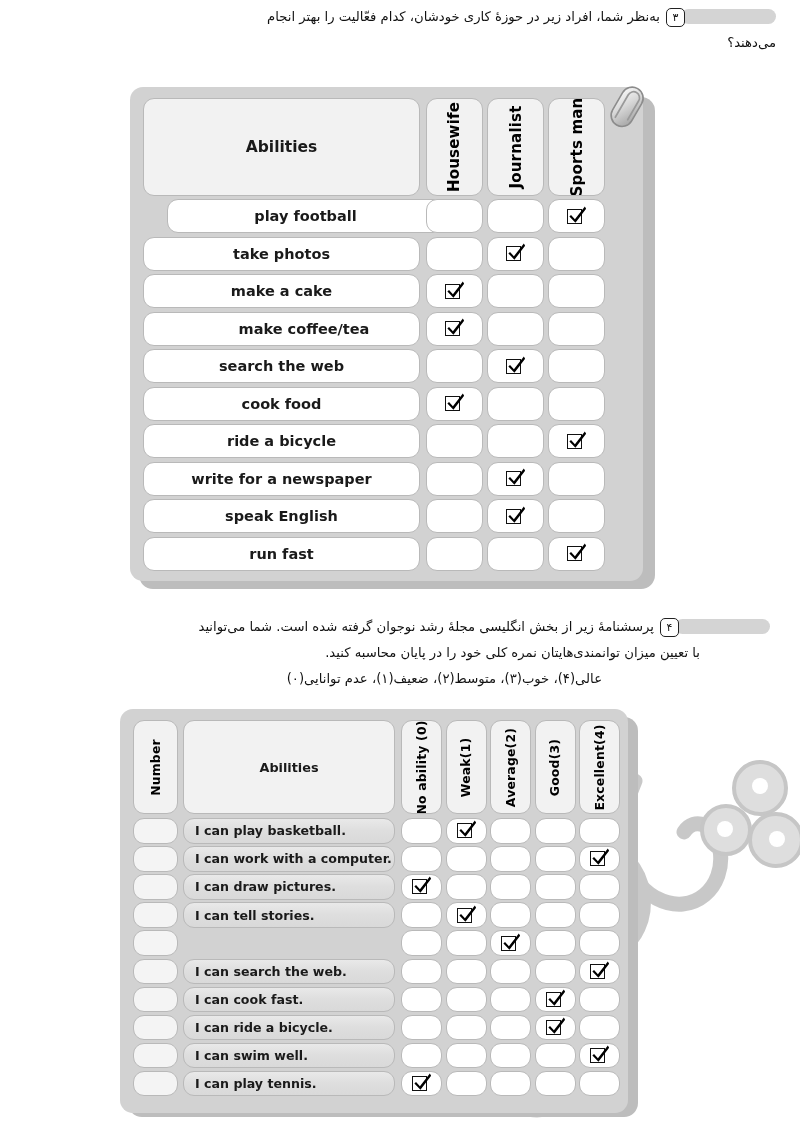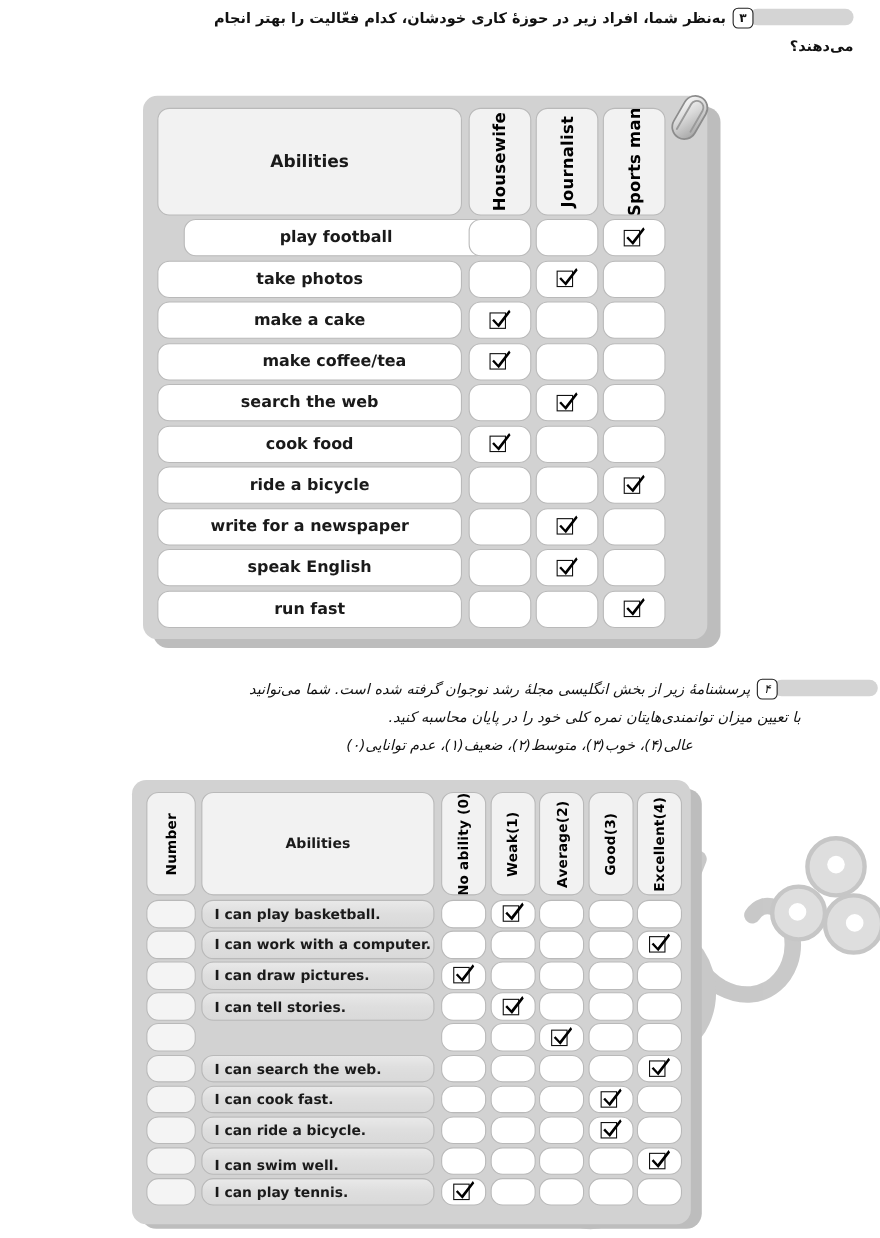--- a/index.html
+++ b/index.html
@@ -138,21 +138,21 @@
   .clip { position: absolute; }
 
   
   .doodle { position: absolute; pointer-events: none; }
 </style>
 </head>
 <body>
 
 <div id="page">
 
-  <div class="qblock" id="q3" style="right:24px; top:4px; width:660px;font-weight:bold;">
+  <div class="qblock" id="q3" style="right:24px; top:4px; width:660px;">
     <div class="qline">
       <span class="qnum-wrap">
         <span class="qnum-bar"></span><span class="qnum-badge">۳</span>
       </span><span>به‌نظر شما، افراد زیر در حوزهٔ کاری خودشان، کدام فعّالیت را بهتر انجام</span>
     </div>
     <div class="qline" style="padding-right:0;">
       <span>می‌دهند؟</span>
     </div>
   </div>
 
@@ -311,21 +311,21 @@
         <stop offset="0.45" stop-color="#d8d8d8"></stop>
         <stop offset="1" stop-color="#9e9e9e"></stop>
       </linearGradient>
     </defs>
     <g transform="rotate(30 31 31)">
       <rect x="19" y="8" width="22" height="42" rx="11" ry="11" fill="url(#clipg)" stroke="#8c8c8c" stroke-width="1.6"></rect>
       <path d="M25 44 L25 18 A6 6 0 0 1 37 18 L37 40" fill="none" stroke="#9a9a9a" stroke-width="1.7" stroke-linecap="round"></path>
     </g>
   </svg>
 
-  <div class="qblock" id="q4" style="right:2px; top:614px; width:700px;font-style:italic;">
+  <div class="qblock" id="q4" style="right:30px; top:614px; width:700px;">
     <div class="qline">
       <span class="qnum-wrap">
         <span class="qnum-bar"></span><span class="qnum-badge">۴</span>
       </span><span>پرسشنامهٔ زیر از بخش انگلیسی مجلهٔ رشد نوجوان گرفته شده است. شما می‌توانید</span>
     </div>
     <div class="qline" style="padding-right:70px;">
       <span>با تعیین میزان توانمندی‌هایتان نمره کلی خود را در پایان محاسبه کنید.</span>
     </div>
     <div class="qline" style="padding-right:168px;">
       <span>عالی(۴)، خوب(۳)، متوسط(۲)، ضعیف(۱)، عدم توانایی(۰)</span>
@@ -495,21 +495,21 @@
         <div class="cell " style="left: 407.5px; top: 298.7px; width: 41px; height: 25.5px;">
           <span class="chk">
             <span class="box"></span>
             <svg class="tick" viewBox="0 0 22 22">
               <path d="M3.5 11.5 L8 16.5 L19.5 1.8 L21 4.2 L8.6 20.5 L1.6 13.2 Z" fill="#000"></path>
             </svg>
           </span>
         </div>
         <div class="cell " style="left: 452px; top: 298.7px; width: 41px; height: 25.5px;"></div>
         <div class="cell num" style="left: 6px; top: 326.8px; width: 45px; height: 25.5px;"></div>
-        <div class="cell ability" style="left: 56px; top: 326.8px; width: 212px; height: 25.5px; align-items: flex-end;">
+        <div class="cell ability" style="left: 56px; top: 326.8px; width: 212px; height: 25.5px;">
           <span class="lbl">I can swim well.</span>
         </div>
         <div class="cell " style="left: 274px; top: 326.8px; width: 41px; height: 25.5px;"></div>
         <div class="cell " style="left: 318.5px; top: 326.8px; width: 41px; height: 25.5px;"></div>
         <div class="cell " style="left: 363px; top: 326.8px; width: 41px; height: 25.5px;"></div>
         <div class="cell " style="left: 407.5px; top: 326.8px; width: 41px; height: 25.5px;"></div>
         <div class="cell " style="left: 452px; top: 326.8px; width: 41px; height: 25.5px;">
           <span class="chk">
             <span class="box"></span>
             <svg class="tick" viewBox="0 0 22 22">

